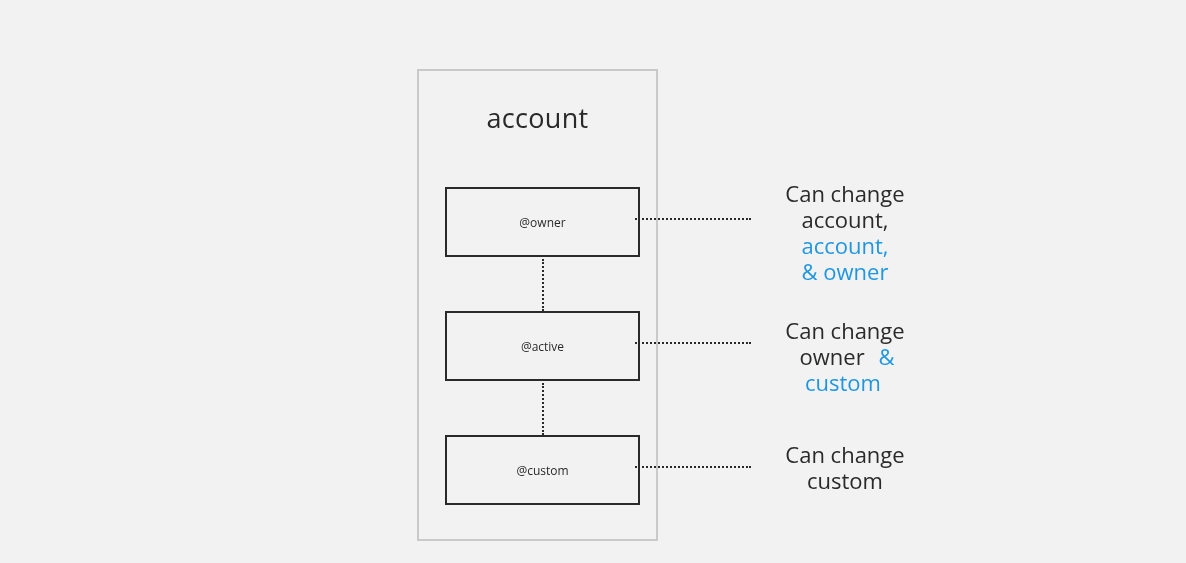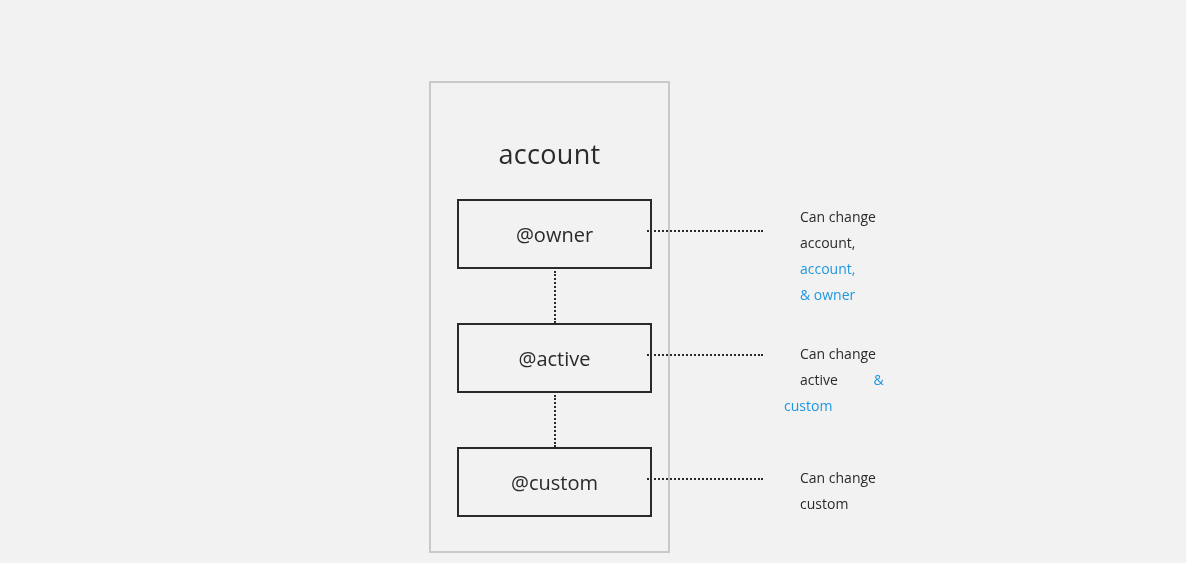--- a/index.html
+++ b/index.html
@@ -1,17 +1,17 @@
 <!DOCTYPE html>
 <html><head>
   <meta charset="utf-8">
   <style>
     * {
       margin: 4px;
-      padding: 12px;
+      padding: 0;
       box-sizing: border-box;
     }
     body {
       width: 1186px;
       height: 563px;
       background: #f2f2f2;
       font-family: "Open Sans", "Segoe UI", -apple-system, sans-serif;
       position: relative;
       color: #2a2a2a;
     }
@@ -34,21 +34,21 @@
     }
     .perm-box {
       position: absolute;
       left: 22px;
       width: 195px;
       height: 70px;
       border: 2px solid #2a2a2a;
       display: flex;
       align-items: center;
       justify-content: center;
-      font-size: 20px;
+      font-size: 12px;
       color: #2a2a2a;
       background: transparent;
     }
     .perm-owner  { top: 112px; }
     .perm-active { top: 236px; }
     .perm-custom { top: 360px; }
 
     .vconn {
       position: absolute;
       left: 119px;
@@ -64,23 +64,24 @@
       border-top: 2px dotted #2a2a2a;
     }
     .hconn-1 { left: 623px; top: 206px; width: 116px; }
     .hconn-2 { left: 623px; top: 330px; width: 116px; }
     .hconn-3 { left: 623px; top: 454px; width: 116px; }
 
     .desc {
       position: absolute;
       left: 748px;
       width: 170px;
-      font-size: 14px;
+      font-size: 22px;
       line-height: 26px;
       color: #2a2a2a;
+      text-align: center;
     }
     .desc-1 { top: 168px; }
     .desc-2 { top: 305px; }
     .desc-3 { top: 429px; }
 
     .hl { color: #1f97e0; }
   </style>
 </head>
 <body>
 
@@ -106,19 +107,19 @@
 <div class="hconn hconn-3"></div>
 
 <div class="desc desc-1">
   <span>Can change</span><br>
   <span>account, </span><span class="hl">account,</span><br>
   <span class="hl">&amp; owner</span>
 </div>
 
 <div class="desc desc-2">
   <span>Can change</span><br>
-  <span>active </span><span class="hl">&amp; custom</span>
+  <span>owner </span><span class="hl">&amp; custom</span>
 </div>
 
 <div class="desc desc-3">
   <span>Can change</span><br>
   <span>custom</span>
 </div>
 
 </body></html>

